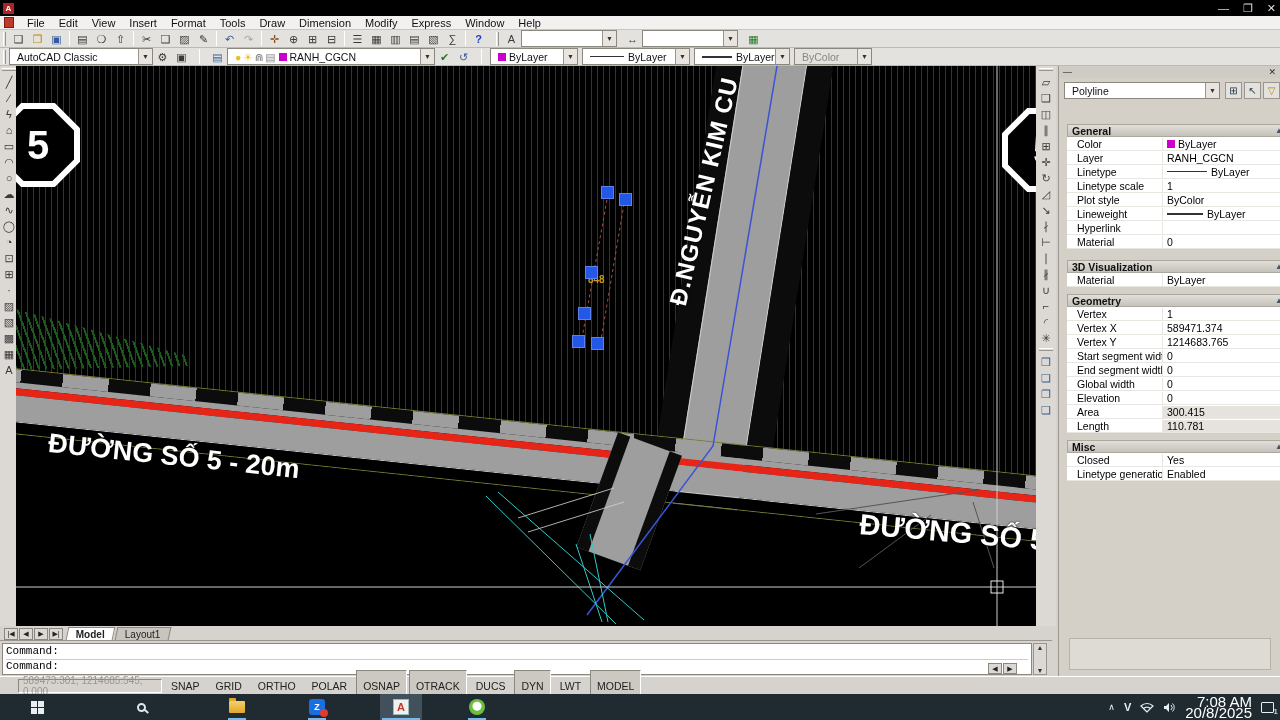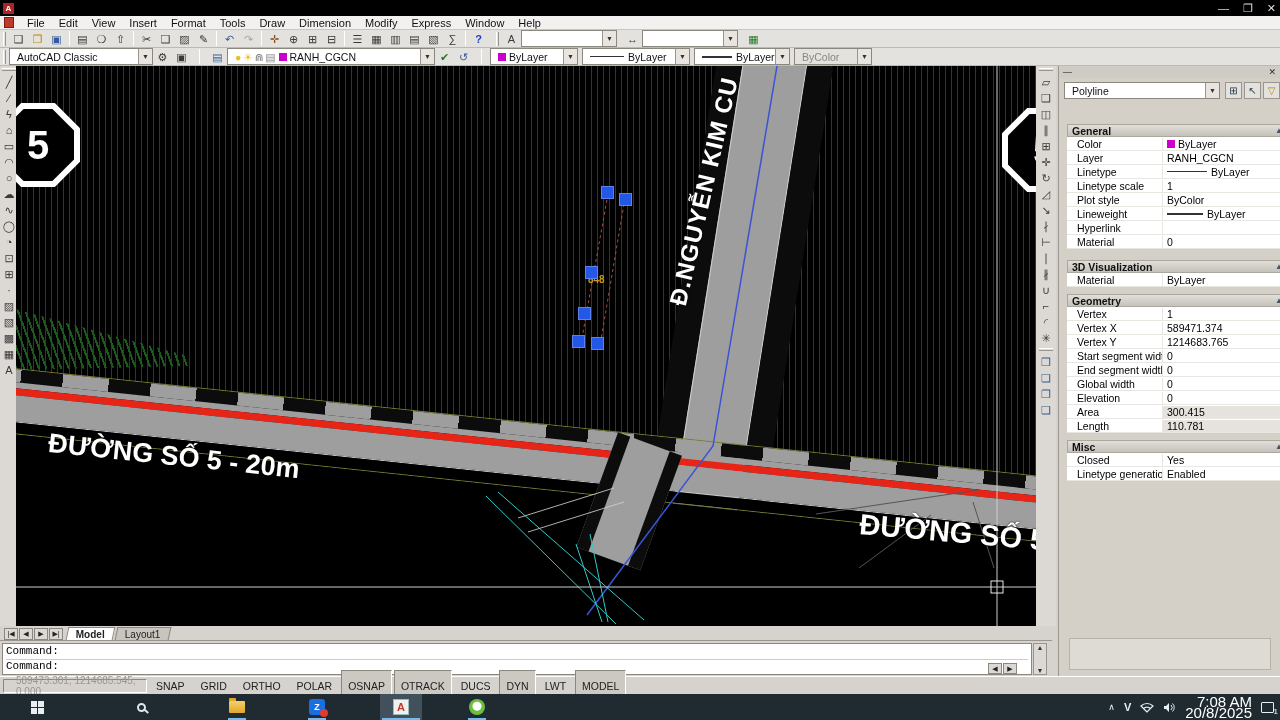--- a/index.html
+++ b/index.html
@@ -74,21 +74,21 @@
   .tab span { transform:skewX(12deg); }
   .tab.active { background:#fff; font-weight:bold; }
   #cmdwin { left:0; top:640px; width:1052px; height:36px; background:#d6d3ce; border-top:1px solid #9a968f; }
   #cmdtext { left:2px; top:2px; width:1030px; height:32px; background:#fff; border:1px solid #8a877f; font-family:"Liberation Mono",monospace; font-size:11px; color:#000; padding:1px 3px; }
   #cmdtext .hist { border-bottom:1px solid #cfccc5; height:15px; }
   #cmdsb { left:1033px; top:2px; width:14px; height:32px; background:#dcd9d4; border:1px solid #9a968f; display:flex; flex-direction:column; justify-content:space-between; align-items:center; font-size:7px; color:#333; }
   #cmdhs { left:988px; top:22px; width:44px; height:11px; display:flex; gap:1px; }
   #cmdhs .tabarw { height:11px; }
   
   #statusbar { left:0; top:676px; width:1280px; height:18px; background:#d6d3ce; border-top:1px solid #fff; display:flex; align-items:center; }
-  #coords { width:144px; height:14px; margin-left:3px; border:1px solid; border-color:#8a877f #fff #fff #8a877f; color:#9a968f; font-size:10px; display:flex; align-items:center; padding-left:12px; }
+  #coords { width:144px; height:14px; margin-left:18px; border:1px solid; border-color:#8a877f #fff #fff #8a877f; color:#9a968f; font-size:10px; display:flex; align-items:center; padding-left:4px; }
   .stg { height:32px; padding:0 6px; margin-left:2px; display:flex; align-items:center; font-size:10.5px; color:#222; border:1px solid transparent; }
   .stg.on { border-color:#8a877f #fff #fff #8a877f; background:#ccc9c2; }
   
   #taskbar { left:0; top:694px; width:1280px; height:26px; background:#1f2a31; }
   .tico { top:3px; width:22px; height:20px; display:flex; align-items:center; justify-content:center; }
   .uline { top:24px; height:2px; background:#76b9ed; }
   #tb-acad-bg { left:380px; top:0; width:42px; height:26px; background:#41505a; }
   .win-sq { width:13px; height:13px; display:grid; grid-template-columns:6px 6px; grid-template-rows:6px 6px; gap:1px; }
   .win-sq i { background:#e8eef2; }
   .magn { width:9px; height:9px; border:2px solid #dfe6ea; border-radius:50%; position:relative; }

